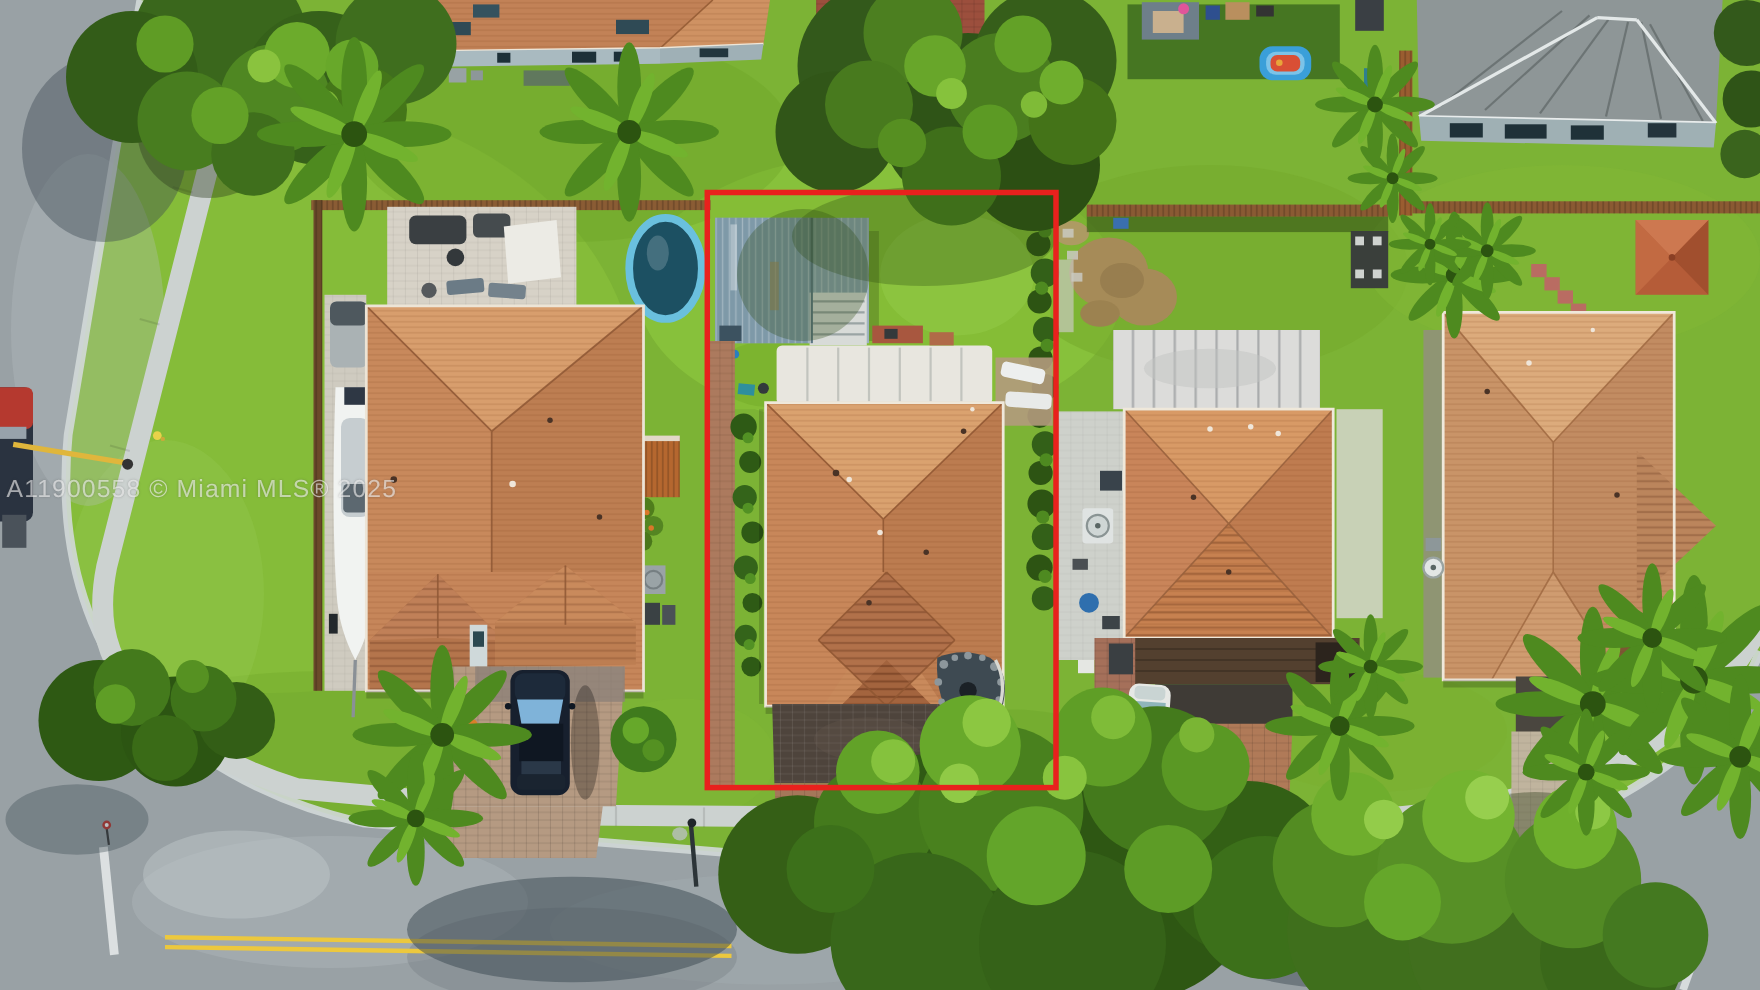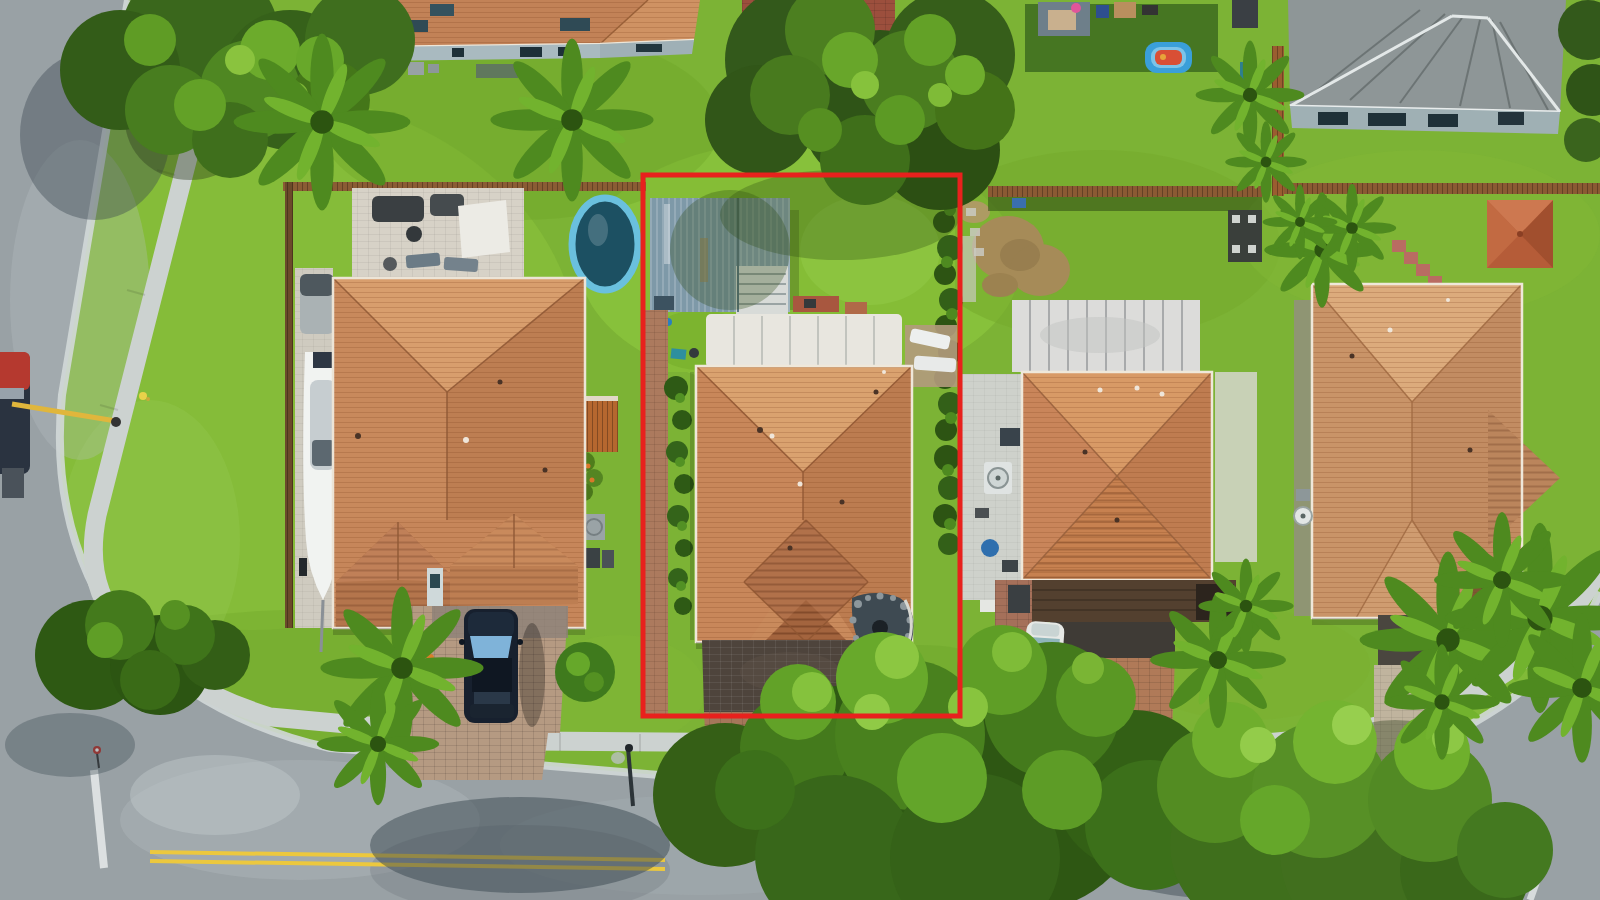--- a/index.html
+++ b/index.html
@@ -754,13 +754,14 @@
   <use href="#palm" transform="translate(1246,606) scale(1.4)"></use>
 
   <circle cx="1588" cy="30" r="30" fill="#33591b"></circle>
         <circle cx="1592" cy="90" r="26" fill="#2f5417"></circle>
   <circle cx="1586" cy="140" r="22" fill="#3a641d"></circle>
 </g>
 
 <rect x="643" y="175" width="317" height="541" fill="none" stroke-width="5" stroke="#e8211d"></rect>
 </svg>
 
+<div class="watermark">A11900558 © Miami MLS® 2025</div>
 </div>
 
 </body></html>

